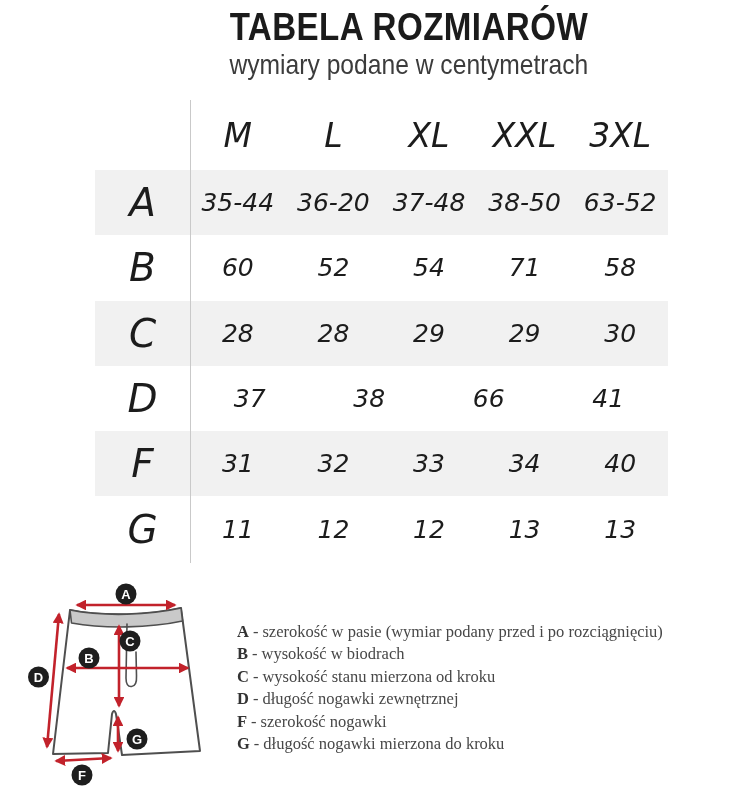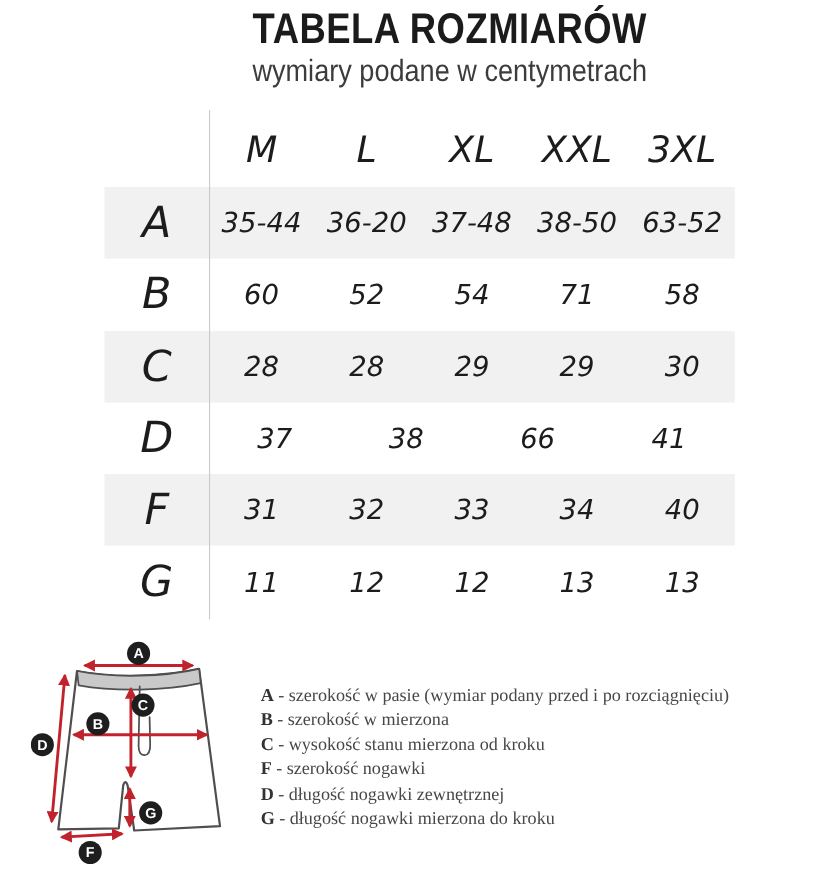--- a/index.html
+++ b/index.html
@@ -185,27 +185,27 @@
       <text x="137" y="743.5" fill="#ffffff">G</text>
     </g>
   </g>
 </svg>
 
 <div class="legend">
   <div class="legend-row">
     <span class="legend-key">A</span><span class="legend-sep">-</span><span>szerokość w pasie (wymiar podany przed i po rozciągnięciu)</span>
   </div>
   <div class="legend-row">
-    <span class="legend-key">B</span><span class="legend-sep">-</span><span>szerokość w mierzona</span>
+    <span class="legend-key">B</span><span class="legend-sep">-</span><span>wysokość w biodrach</span>
   </div>
   <div class="legend-row">
     <span class="legend-key">C</span><span class="legend-sep">-</span><span>wysokość stanu mierzona od kroku</span>
   </div>
   <div class="legend-row">
+    <span class="legend-key">D</span><span class="legend-sep">-</span><span>długość nogawki zewnętrznej</span>
+  </div>
+  <div class="legend-row">
     <span class="legend-key">F</span><span class="legend-sep">-</span><span>szerokość nogawki</span>
   </div>
   <div class="legend-row">
-    <span class="legend-key">D</span><span class="legend-sep">-</span><span>długość nogawki zewnętrznej</span>
-  </div>
-  <div class="legend-row">
     <span class="legend-key">G</span><span class="legend-sep">-</span><span>długość nogawki mierzona do kroku</span>
   </div>
 </div>
 
 </body></html>

